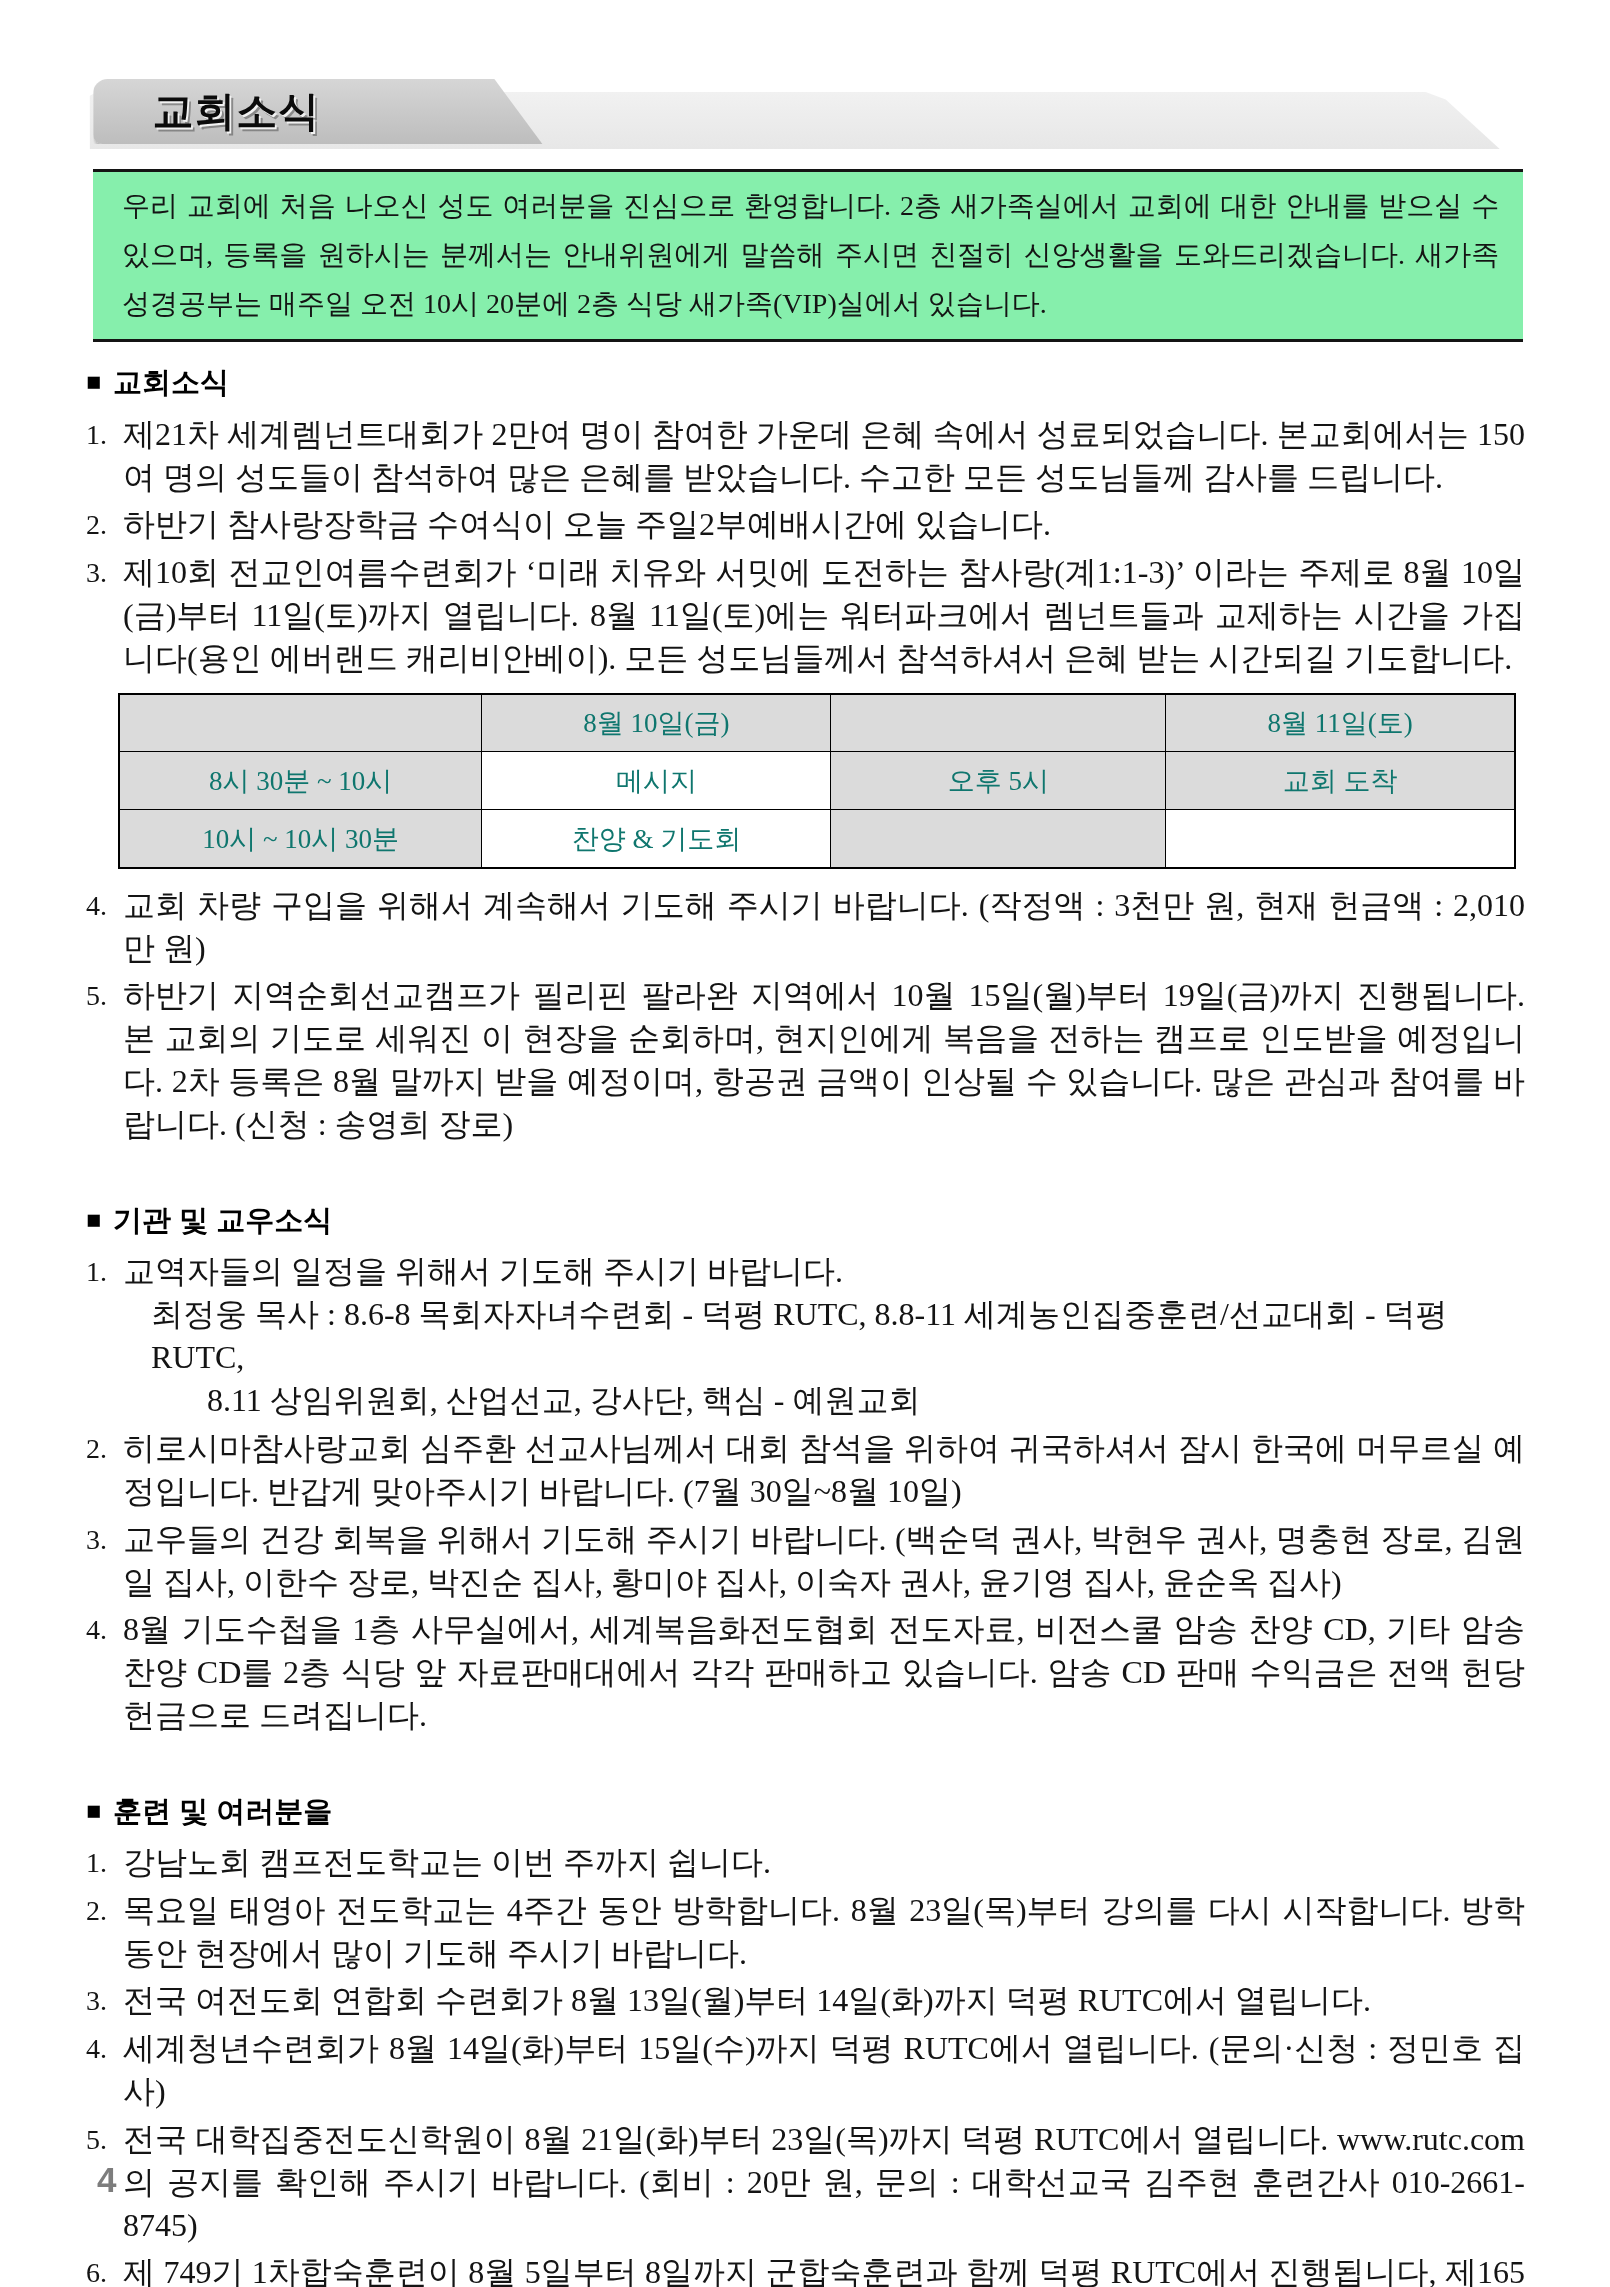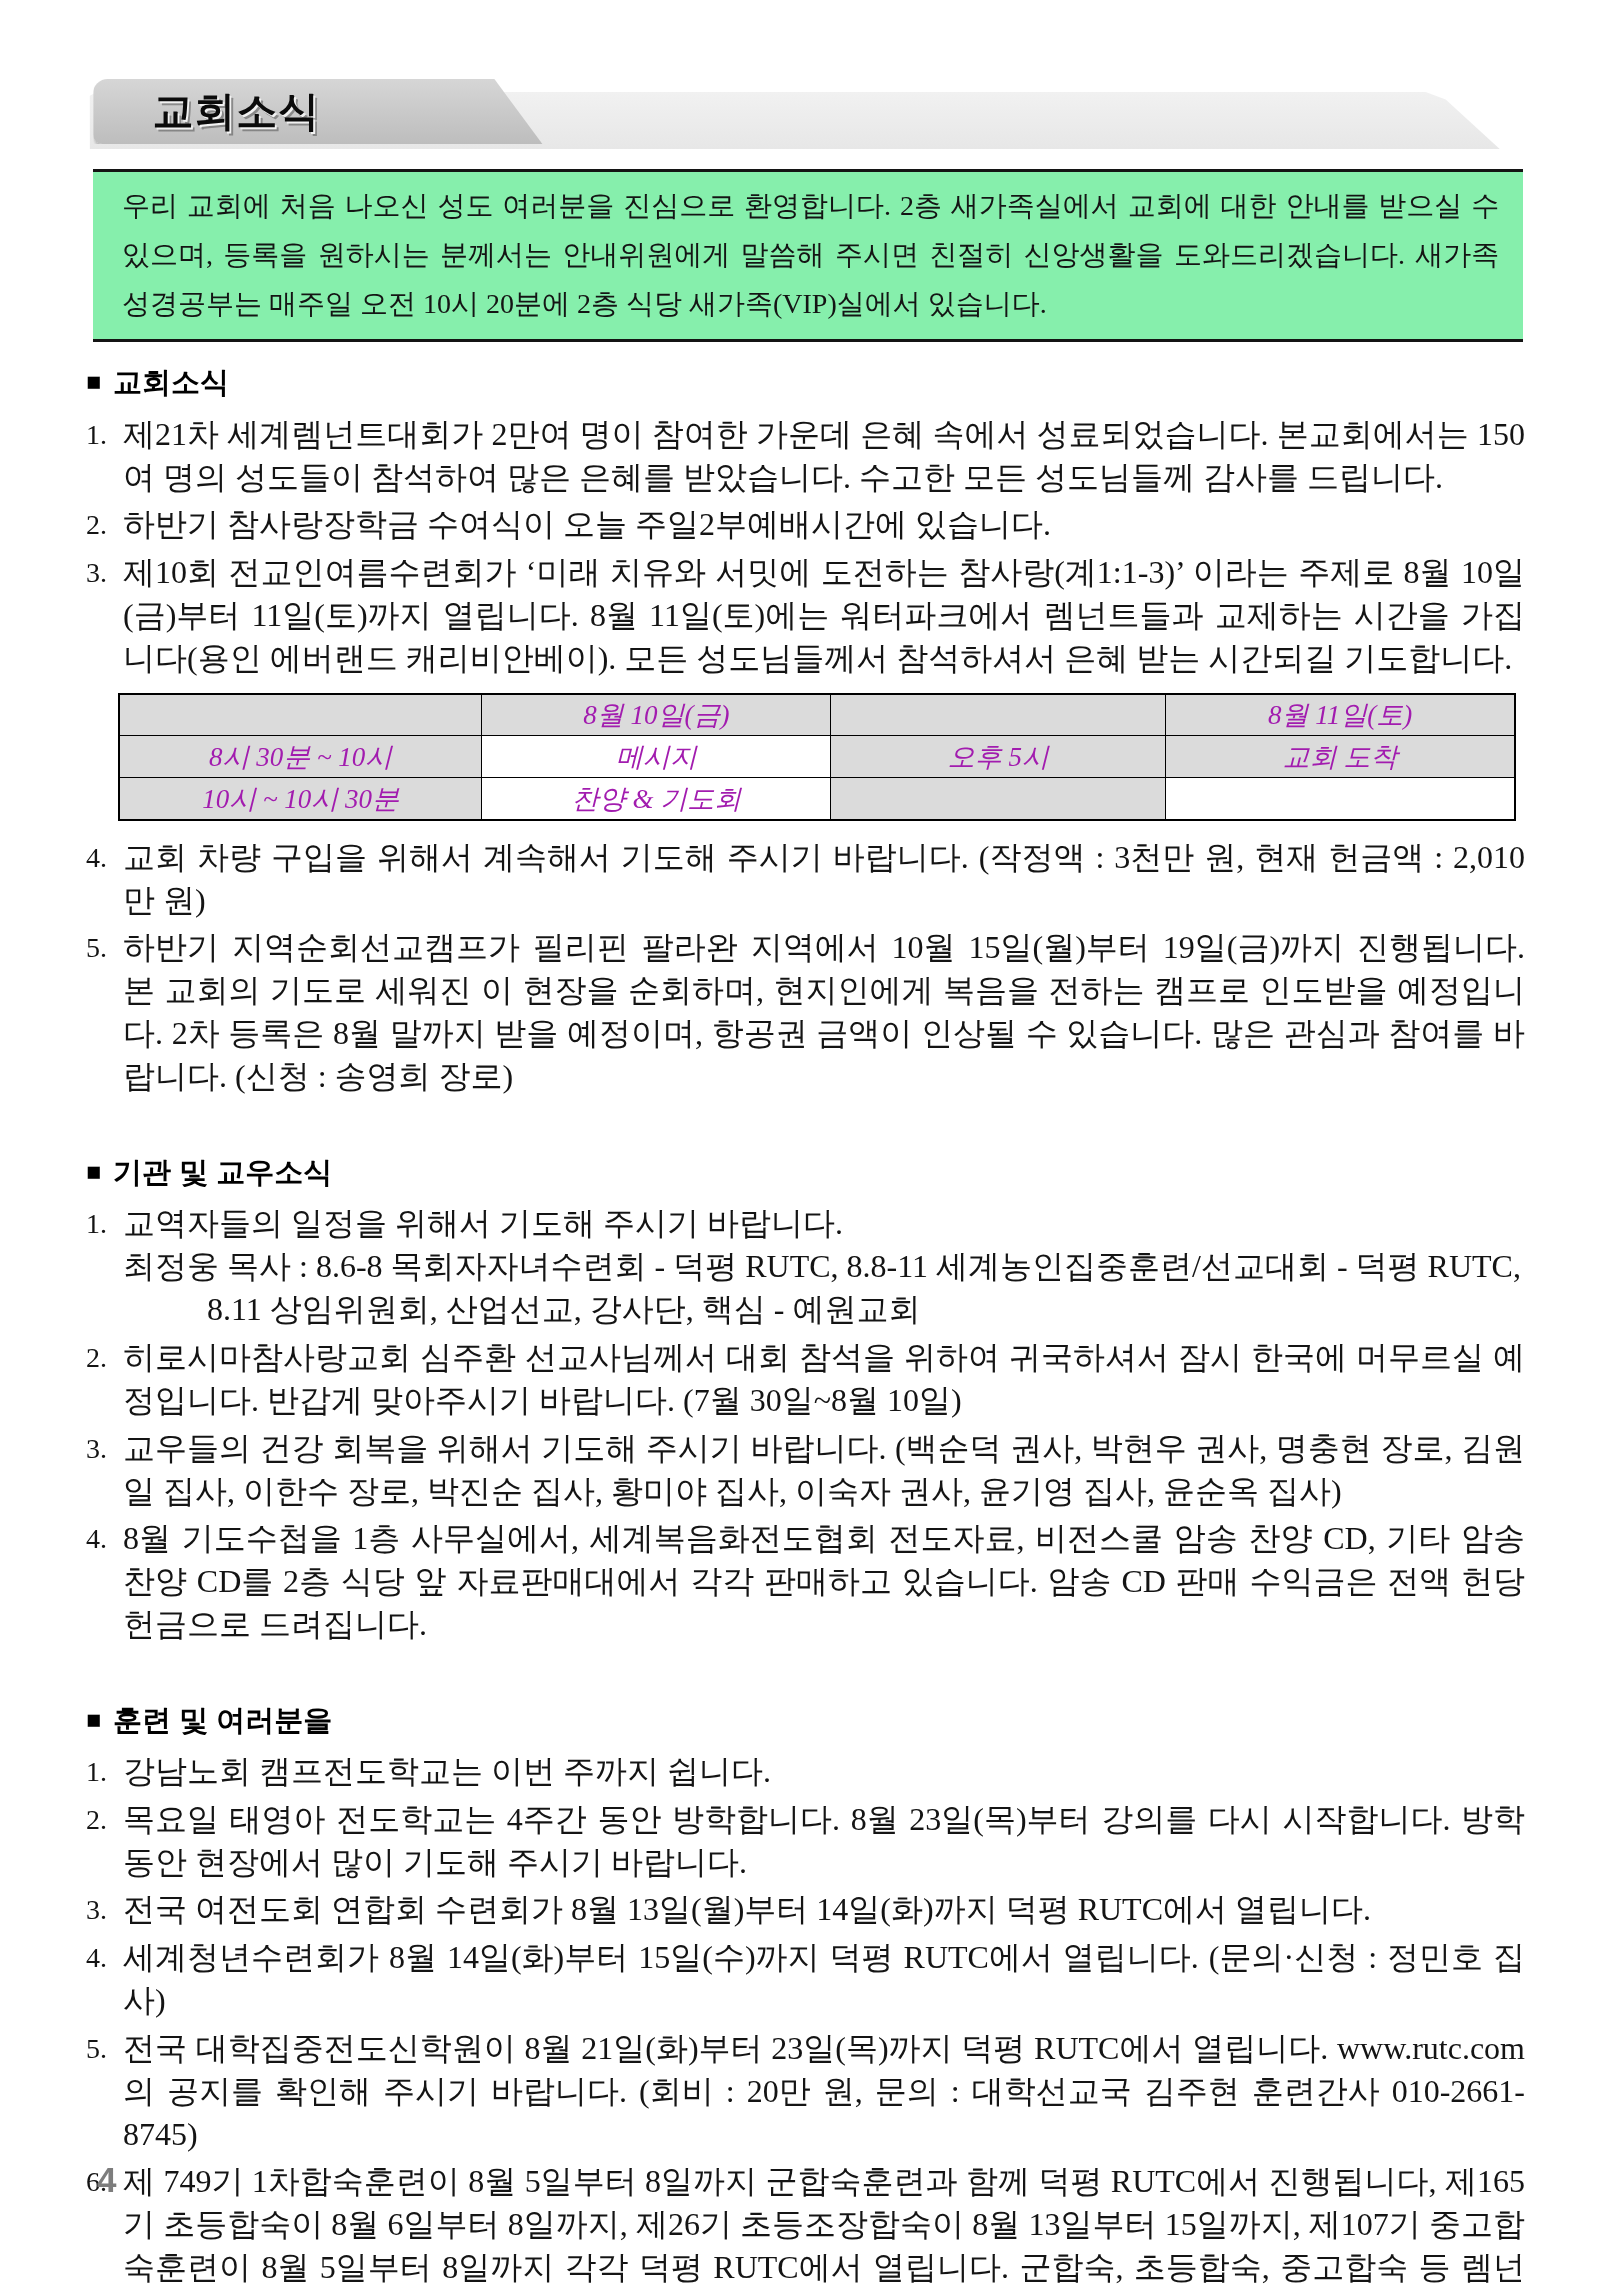--- a/index.html
+++ b/index.html
@@ -56,31 +56,31 @@
   .sec-gap { margin-top:54px; }
 
   .item { display:flex; align-items:flex-start; margin-bottom:4.6px; }
   .item .num {
     flex:0 0 37px; font-size:28px; line-height:43px; color:#141414;
   }
   .item .itext {
     flex:1 1 auto; font-size:32px; line-height:43px; text-align:justify; color:#141414;
   }
   .item .itext .subline { text-align:left; }
-  .indent-1 { }
+  .indent-1 { margin-left:28px; }
   .indent-2 { margin-left:84px; }
 
   
   .tbl-wrap { margin:13px 9.2px 14.8px 32px; }
   table.schedule {
     width:100%; border-collapse:collapse; border:2.8px solid #000; table-layout:fixed;
   }
   table.schedule td {
-    border:1.8px solid #000; height:42px; text-align:center; vertical-align:middle;
-    font-size:27px; padding:1.8px 5.5px; background:#ffffff; color:#a21caf;font-style:italic;
+    border:1.8px solid #000; height:58px; text-align:center; vertical-align:middle;
+    font-size:27px; padding:1.8px 5.5px; background:#ffffff; color:#0f766e;
   }
   table.schedule td.g { background:#dbdbdb; }
   table.schedule col.c1 { width:26%; }
   table.schedule col.c2 { width:25%; }
   table.schedule col.c3 { width:24%; }
   table.schedule col.c4 { width:25%; }
 
   
   .page-number {
     position:absolute; left:97px; top:2160px;

